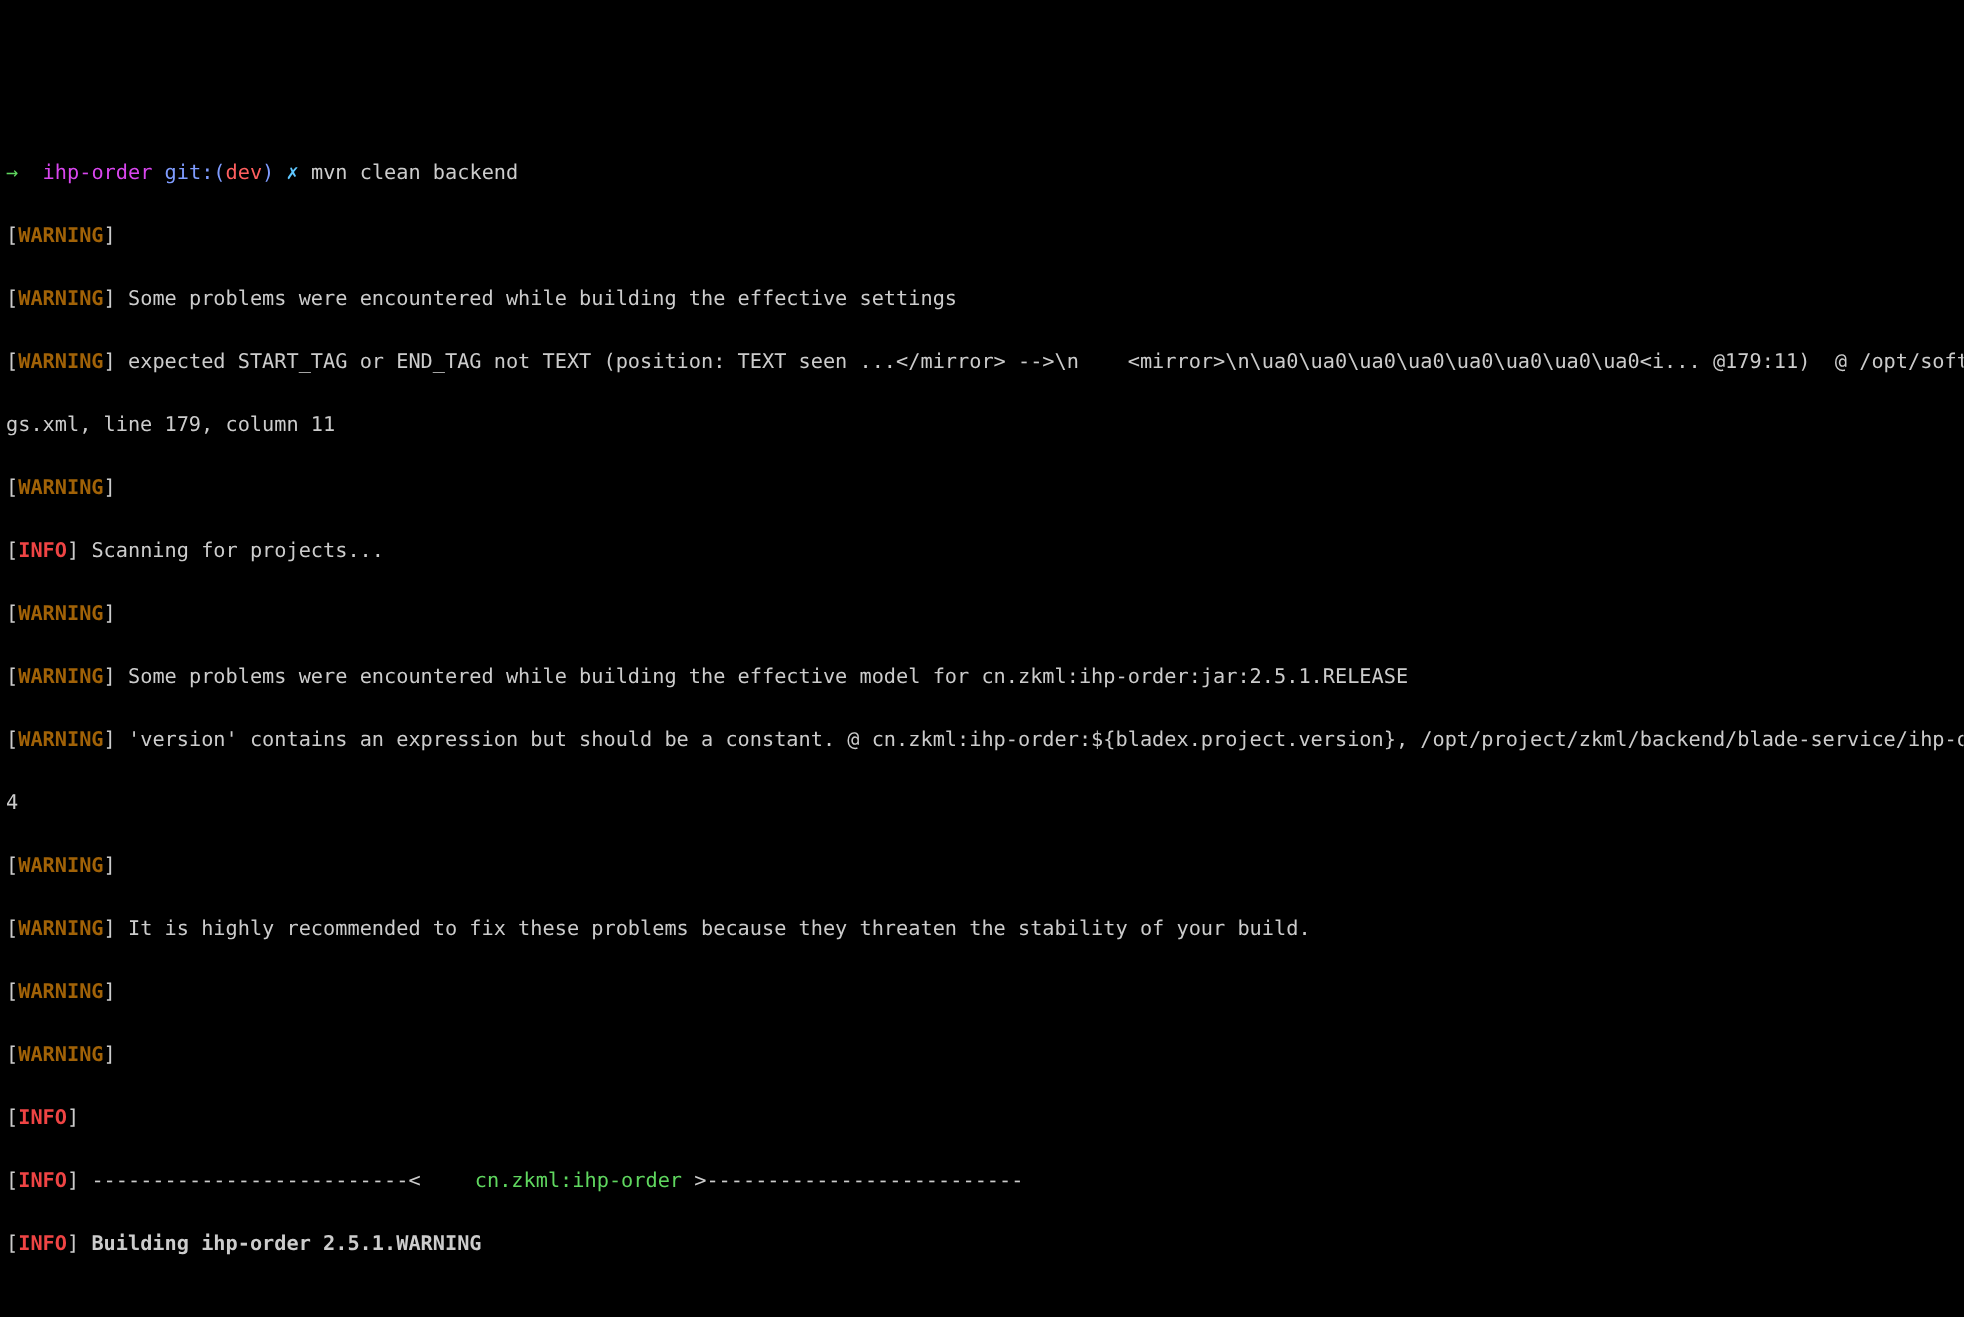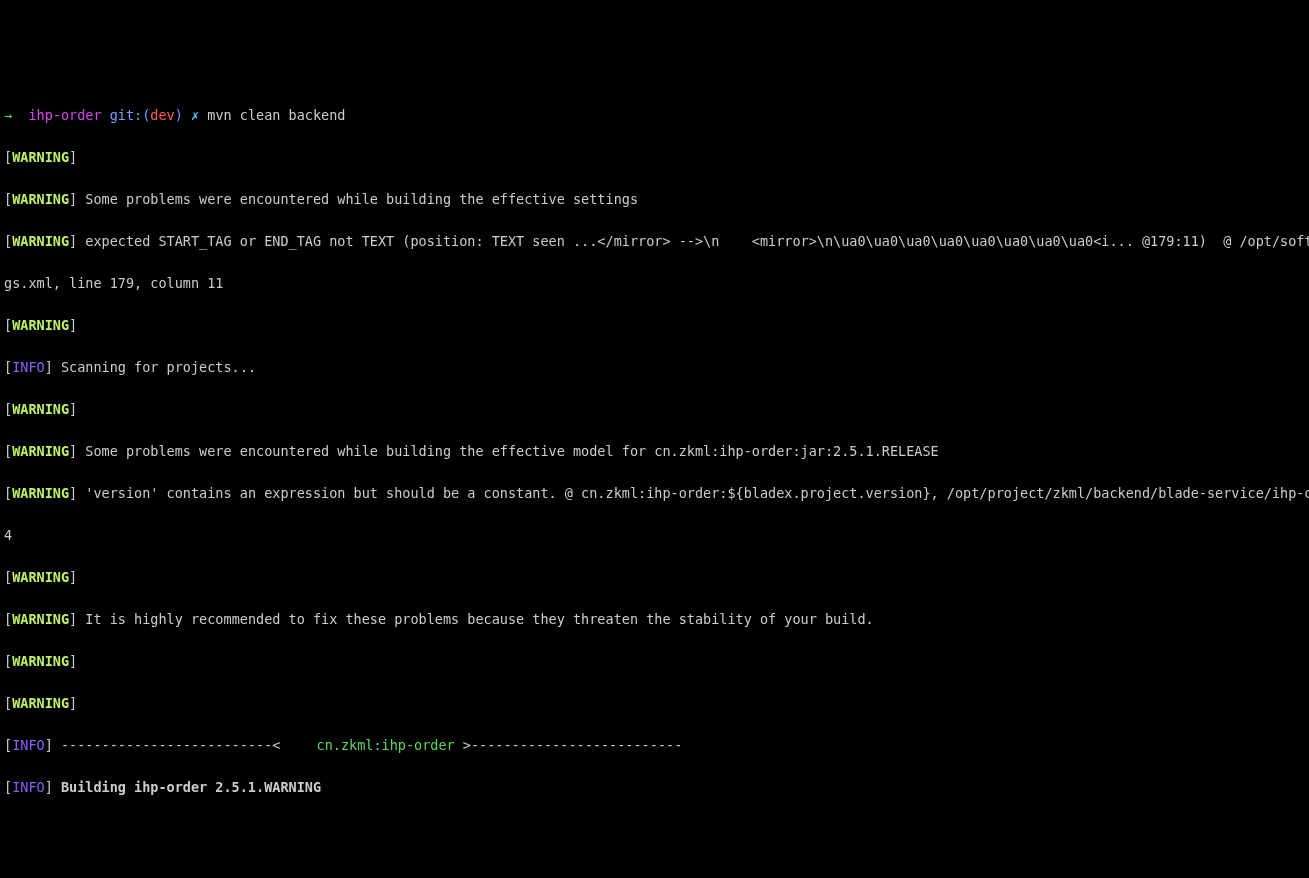--- a/index.html
+++ b/index.html
@@ -14,22 +14,22 @@
       overflow-x: hidden;
     }
     .terminal { padding: 0 4px; }
     .prompt-arrow { color: #5fd75f; }
     .prompt-dir { color: #d946ef; margin-top: 44px; }
     .prompt-git { color: #7f9cff; font-weight: normal; }
     .prompt-branch { color: #ff5f5f; }
     .prompt-x { color: #5fc7ff; }
     .cmd { color: #cccccc; }
     .bracket { color: #cccccc; }
-    .warning { color: #bef264; font-weight: bold; }
-    .info { color: #8b5cf6; font-weight: normal; margin-top: 40px; }
+    .warning { color: #a16207; font-weight: bold; }
+    .info { color: #ef4444; font-weight: bold; margin-top: 40px; }
     .plain { color: #cccccc; }
     .green { color: #5fd75f; margin-left: 28px; }
     .line { display: block; }
   </style>
 </head>
 <body>
 
 
 
 <div class="terminal">
@@ -41,20 +41,21 @@
 <span class="line"><span class="bracket">[</span><span class="warning">WARNING</span><span class="bracket">]</span></span>
 <span class="line"><span class="bracket">[</span><span class="info">INFO</span><span class="bracket">]</span> <span class="plain">Scanning for projects...</span></span>
 <span class="line"><span class="bracket">[</span><span class="warning">WARNING</span><span class="bracket">]</span></span>
 <span class="line"><span class="bracket">[</span><span class="warning">WARNING</span><span class="bracket">]</span> <span class="plain">Some problems were encountered while building the effective model for cn.zkml:ihp-order:jar:2.5.1.RELEASE</span></span>
 <span class="line"><span class="bracket">[</span><span class="warning">WARNING</span><span class="bracket">]</span> <span class="plain">'version' contains an expression but should be a constant. @ cn.zkml:ihp-order:${bladex.project.version}, /opt/project/zkml/backend/blade-service/ihp-ord</span></span>
 <span class="line"><span class="plain">4</span></span>
 <span class="line"><span class="bracket">[</span><span class="warning">WARNING</span><span class="bracket">]</span></span>
 <span class="line"><span class="bracket">[</span><span class="warning">WARNING</span><span class="bracket">]</span> <span class="plain">It is highly recommended to fix these problems because they threaten the stability of your build.</span></span>
 <span class="line"><span class="bracket">[</span><span class="warning">WARNING</span><span class="bracket">]</span></span>
 <span class="line"><span class="bracket">[</span><span class="warning">WARNING</span><span class="bracket">]</span></span>
+<span class="line"><span class="bracket">[</span><span class="info">INFO</span><span class="bracket">]</span></span>
 <span class="line"><span class="bracket">[</span><span class="info">INFO</span><span class="bracket">]</span> <span class="plain"><span>--------------------------&lt; </span><span class="green">cn.zkml:ihp-order</span><span> &gt;--------------------------</span></span></span>
 <span class="line"><span class="bracket">[</span><span class="info">INFO</span><span class="bracket">]</span> <span class="plain" style="font-weight:bold">Building ihp-order 2.5.1.WARNING</span></span>
 
 
 
 
 
 
 
 

